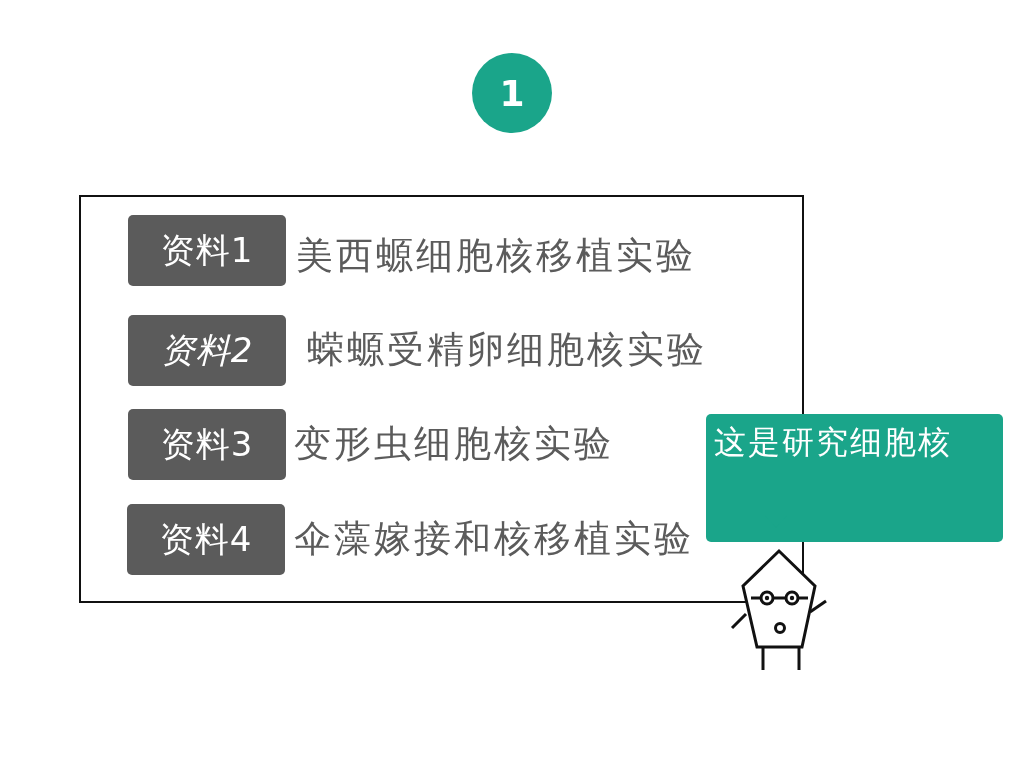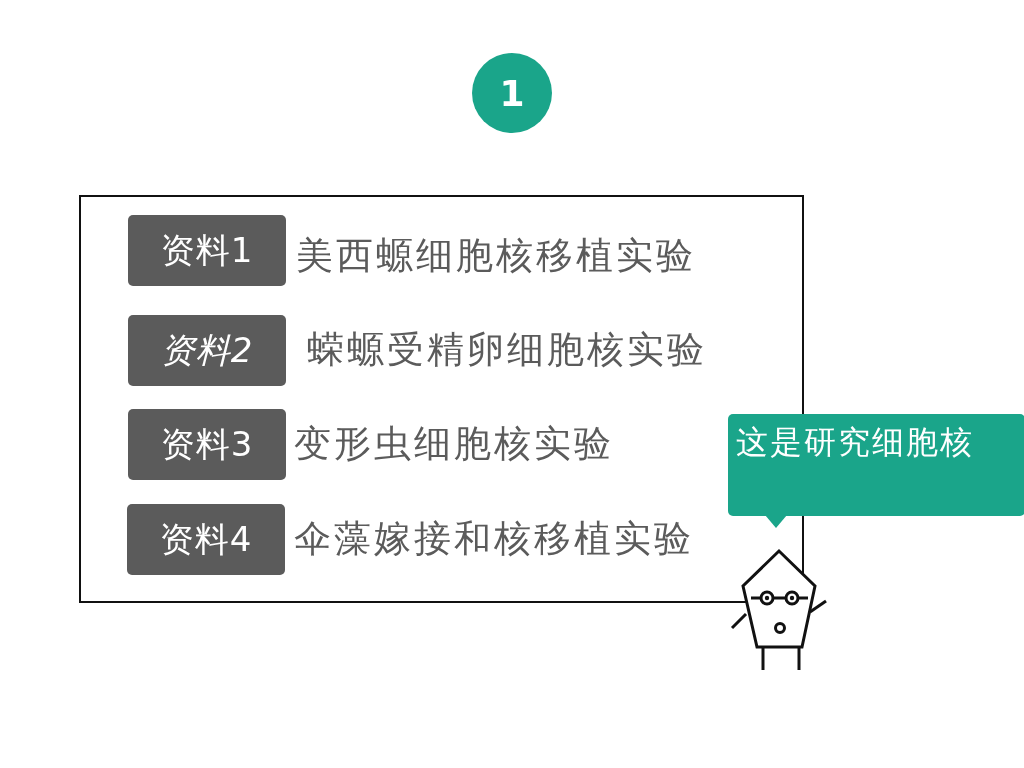--- a/index.html
+++ b/index.html
@@ -23,21 +23,21 @@
     position: absolute; height: 71px; width: 158px; background: #5b5b5b;
     border-radius: 5px; color: #ffffff;
     font-size: 34px; display: flex; align-items: center; justify-content: center;
     letter-spacing: 1px;
   }
   .desc {
     position: absolute; color: #5b5b5b; font-size: 37px; white-space: nowrap;
     letter-spacing: 3px; line-height: 72px; height: 72px;
   }
   .bubble {
-    position: absolute; left: 728px; top: 414px; width: 297px; height: 102px;
+    position: absolute; left: 706px; top: 414px; width: 297px; height: 128px;
     background: #1aa58a; border-radius: 5px; color: #ffffff;
     font-size: 32px; line-height: 44px; padding: 6px 0 0 8px; box-sizing: border-box;
     letter-spacing: 2px;
   }
   .bubble-tail {
     position: absolute; left: 765px; top: 515px; width: 0; height: 0;
     border-left: 11px solid transparent; border-right: 11px solid transparent;
     border-top: 13px solid #1aa58a;
   }
   .mascot { position: absolute; left: 720px; top: 540px; width: 120px; height: 140px; }

